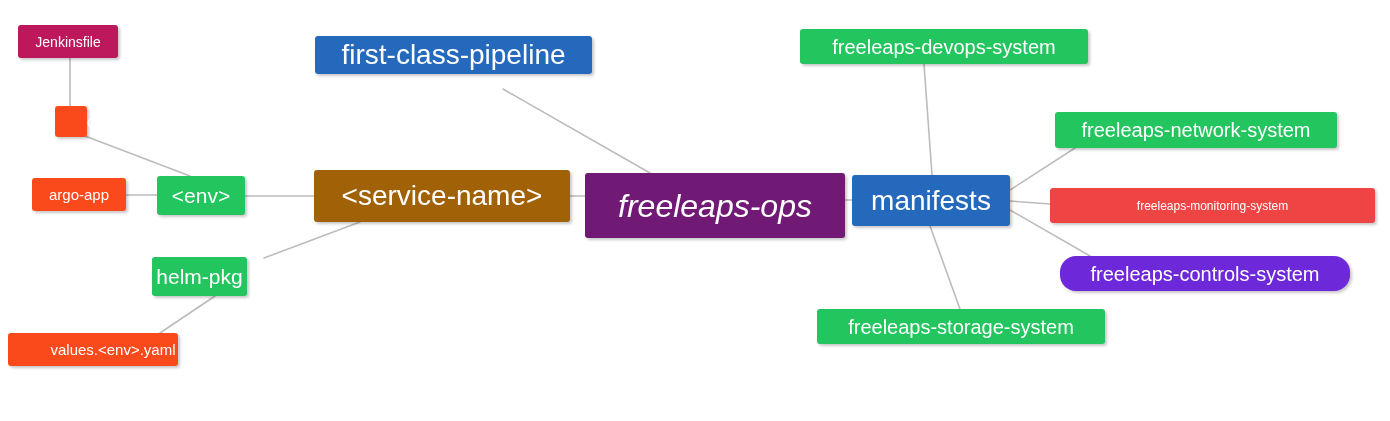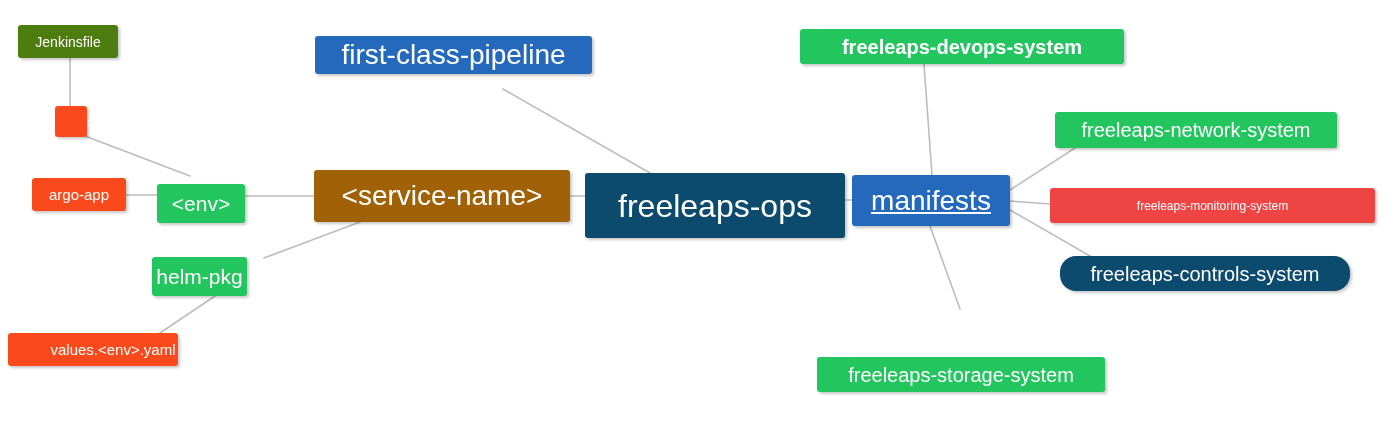--- a/index.html
+++ b/index.html
@@ -57,59 +57,59 @@
       <line x1="503" y1="89" x2="650" y2="173" stroke="#bcbcbc" stroke-width="1.6" stroke-linecap="round"></line>
       <line x1="570" y1="196" x2="585" y2="196" stroke="#bcbcbc" stroke-width="1.6" stroke-linecap="round"></line>
       <line x1="845" y1="200" x2="852" y2="200" stroke="#bcbcbc" stroke-width="1.6" stroke-linecap="round"></line>
       <line x1="932" y1="175" x2="924" y2="64" stroke="#bcbcbc" stroke-width="1.6" stroke-linecap="round"></line>
       <line x1="1010" y1="190" x2="1075" y2="148" stroke="#bcbcbc" stroke-width="1.6" stroke-linecap="round"></line>
       <line x1="1010" y1="201" x2="1050" y2="204" stroke="#bcbcbc" stroke-width="1.6" stroke-linecap="round"></line>
       <line x1="1010" y1="210" x2="1090" y2="256" stroke="#bcbcbc" stroke-width="1.6" stroke-linecap="round"></line>
       <line x1="930" y1="226" x2="960" y2="309" stroke="#bcbcbc" stroke-width="1.6" stroke-linecap="round"></line>
     </svg>
   <div id="node-layer">
-      <div class="node" style="left: 18px; top: 25px; width: 100px; height: 33px; background: #4d7c0f; font-size: 14px;">
+      <div class="node" style="left: 18px; top: 25px; width: 100px; height: 33px; background: #be185d; font-size: 14px;">
         <span class="label">Jenkinsfile</span>
       </div>
       <div class="node" style="left: 55px; top: 106px; width: 30px; height: 31px; background: rgb(250, 74, 28); font-size: 14px; padding-left: 32px;">
         <span class="label">ci</span>
       </div>
       <div class="node" style="left: 32px; top: 178px; width: 94px; height: 33px; background: rgb(250, 74, 28); font-size: 15px;">
         <span class="label">argo-app</span>
       </div>
-      <div class="node" style="left: 157px; top: 176px; width: 88px; height: 39px; background: rgb(34, 197, 94); font-size: 21px; margin-top: 8px;">
+      <div class="node" style="left: 157px; top: 176px; width: 88px; height: 39px; background: rgb(34, 197, 94); font-size: 21px;">
         <span class="label">&lt;env&gt;</span>
       </div>
       <div class="node" style="left: 152px; top: 257px; width: 95px; height: 39px; background: rgb(34, 197, 94); font-size: 21px;">
         <span class="label">helm-pkg</span>
       </div>
       <div class="node" style="left: 8px; top: 333px; width: 170px; height: 33px; background: rgb(250, 74, 28); font-size: 15px; padding-left: 40px;">
         <span class="label">values.&lt;env&gt;.yaml</span>
       </div>
       <div class="node" style="left: 315px; top: 36px; width: 277px; height: 38px; background: rgb(37, 105, 189); font-size: 28px;">
         <span class="label">first-class-pipeline</span>
       </div>
       <div class="node" style="left: 314px; top: 170px; width: 256px; height: 52px; background: #a16207; font-size: 28px;">
         <span class="label">&lt;service-name&gt;</span>
       </div>
-      <div class="node" style="left: 585px; top: 173px; width: 260px; height: 65px; background: #0c4a6e; font-size: 32px;">
+      <div class="node" style="left: 585px; top: 173px; width: 260px; height: 65px; background: #701a75; font-size: 32px; font-style: italic;">
         <span class="label">freeleaps-ops</span>
       </div>
-      <div class="node" style="left: 852px; top: 175px; width: 158px; height: 51px; background: rgb(37, 105, 189); font-size: 28px; text-decoration: underline;">
+      <div class="node" style="left: 852px; top: 175px; width: 158px; height: 51px; background: rgb(37, 105, 189); font-size: 28px;">
         <span class="label">manifests</span>
       </div>
-      <div class="node" style="left: 800px; top: 29px; width: 324px; height: 35px; background: rgb(34, 197, 94); font-size: 20px; font-weight: bold;">
+      <div class="node" style="left: 800px; top: 29px; width: 288px; height: 35px; background: rgb(34, 197, 94); font-size: 20px;">
         <span class="label">freeleaps-devops-system</span>
       </div>
       <div class="node" style="left: 1055px; top: 112px; width: 282px; height: 36px; background: rgb(34, 197, 94); font-size: 20px;">
         <span class="label">freeleaps-network-system</span>
       </div>
       <div class="node" style="left: 1050px; top: 188px; width: 325px; height: 35px; background: #ef4444; font-size: 12px;">
         <span class="label">freeleaps-monitoring-system</span>
       </div>
-      <div class="node" style="left: 1060px; top: 256px; width: 290px; height: 35px; background: #0c4a6e; font-size: 20px; border-radius: 16px;">
+      <div class="node" style="left: 1060px; top: 256px; width: 290px; height: 35px; background: #6d28d9; font-size: 20px; border-radius: 16px;">
         <span class="label">freeleaps-controls-system</span>
       </div>
-      <div class="node" style="left: 817px; top: 309px; width: 288px; height: 35px; background: rgb(34, 197, 94); font-size: 20px; margin-top: 48px;">
+      <div class="node" style="left: 817px; top: 309px; width: 288px; height: 35px; background: rgb(34, 197, 94); font-size: 20px;">
         <span class="label">freeleaps-storage-system</span>
       </div>
     </div>
 </div>
 
 </body></html>

